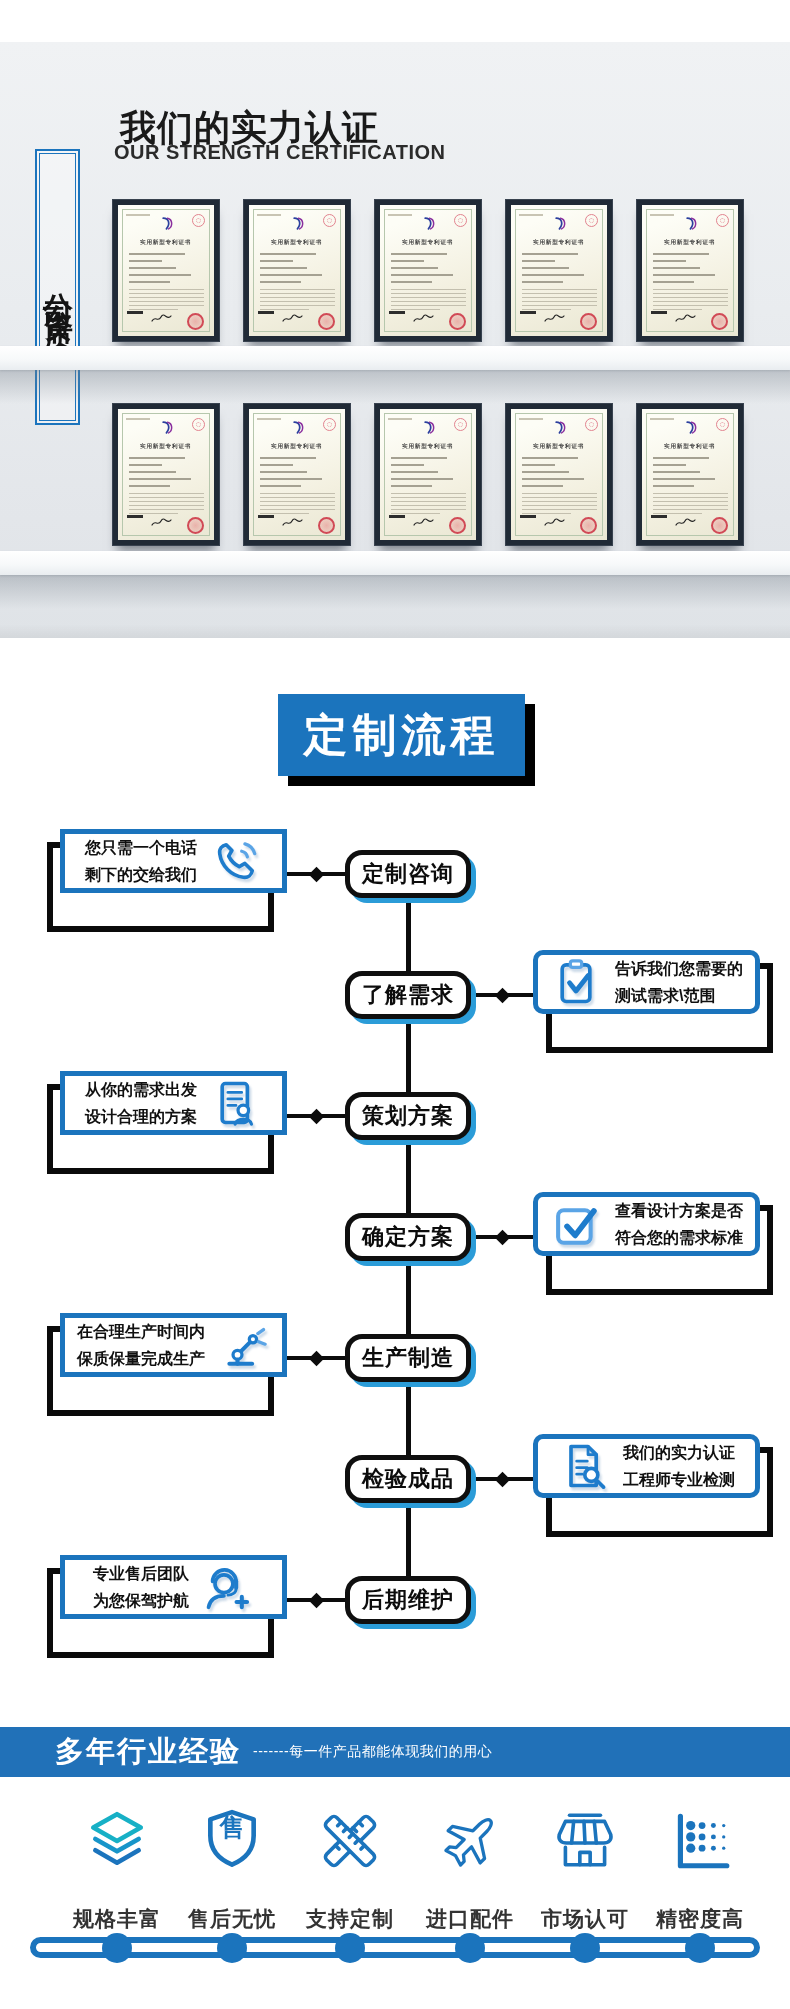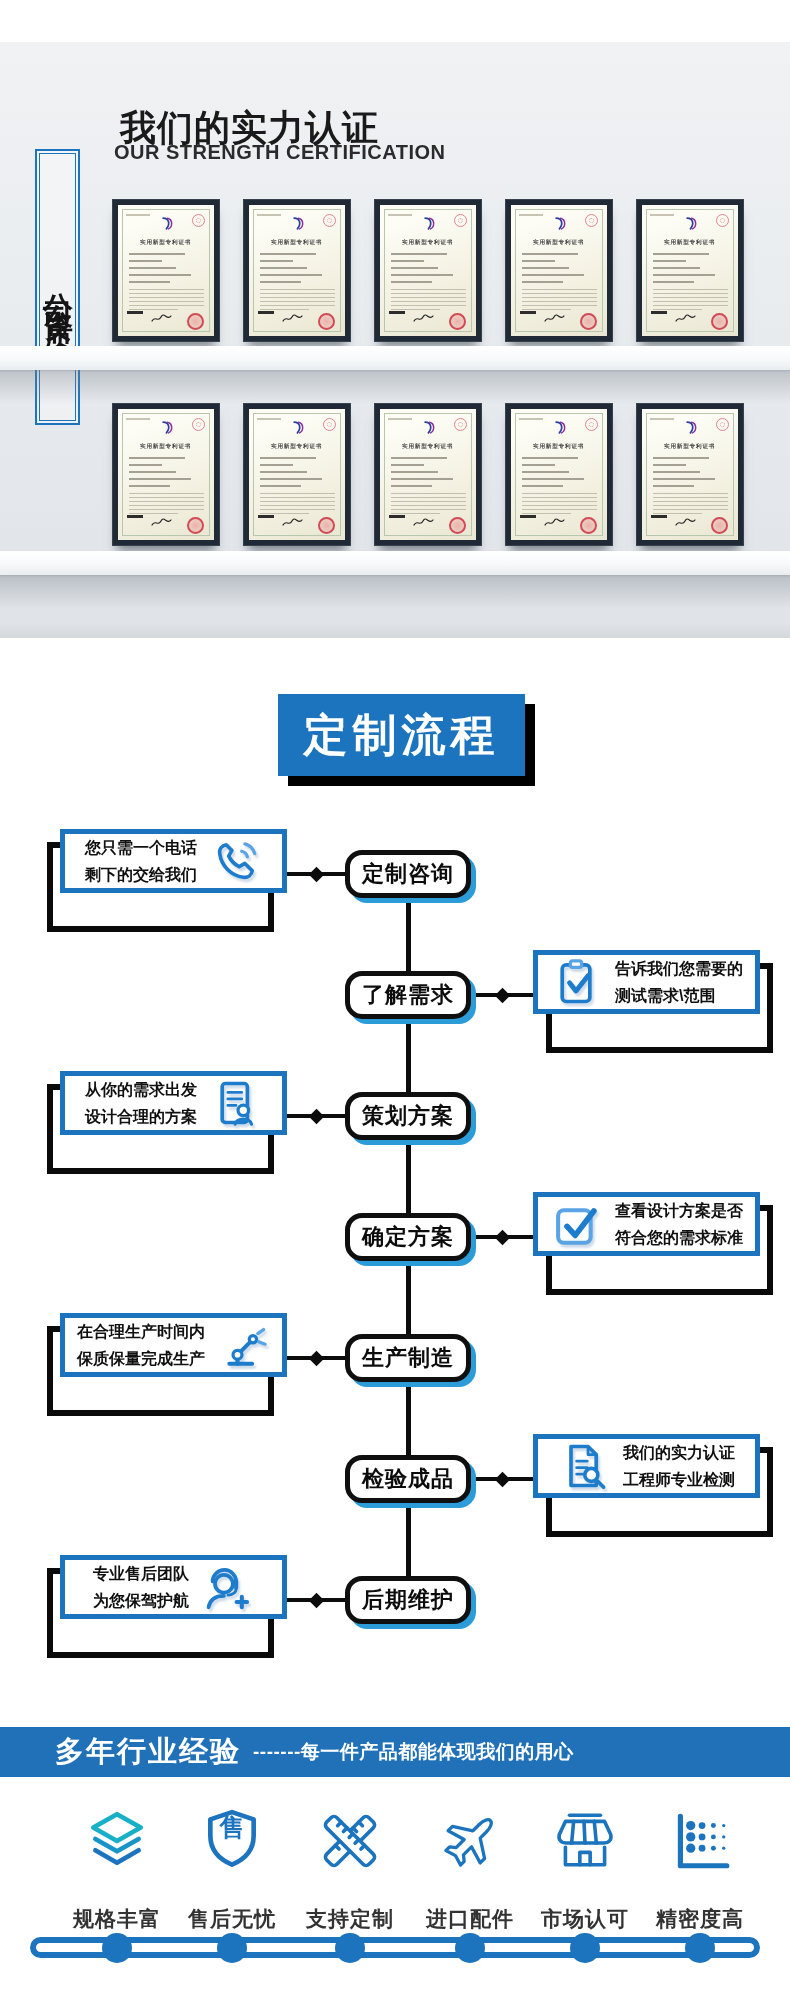--- a/index.html
+++ b/index.html
@@ -62,41 +62,41 @@
     letter-spacing:5px;box-shadow:10px 10px 0 #000;}
   .vline{position:absolute;left:406px;top:236px;width:5px;height:726px;background:#0c0c0c;z-index:0;}
   .fstep{position:absolute;inset:0;pointer-events:none;}
   .s1{--cy:236px}.s2{--cy:357px}.s3{--cy:478px}.s4{--cy:599px}.s5{--cy:720px}.s6{--cy:841px}.s7{--cy:962px}
   .sshadow{position:absolute;top:calc(var(--cy) - 32px);width:227px;height:90px;border:6px solid #0a0a0a;z-index:1;}
   .sshadow.left{left:47px;}
   .sshadow.right{left:546px;}
   .sbox{position:absolute;top:calc(var(--cy) - 45px);width:227px;height:64px;background:#fff;
     border:5px solid var(--accent,#1b74bd);z-index:2;display:flex;align-items:center;justify-content:center;}
   .sbox.left{left:60px;}
-  .sbox.right{left:533px;}
+  .sbox.right{left:533px;border-radius:10px;}
   .sbox-body{display:flex;align-items:center;gap:13px;padding:0 8px;}
   .stext{font-size:16px;font-weight:800;line-height:1.7;color:#101010;white-space:nowrap;}
   .sicon{display:inline-flex;color:var(--icon-blue,#1e7ccc);}
   .sicon svg{filter:drop-shadow(2px 3px 1px rgba(110,150,190,.35));}
   .lt{stroke:var(--icon-light,#5aa4e6);}
   .conn{position:absolute;top:calc(var(--cy) - 2px);height:4px;background:#0c0c0c;z-index:1;}
   .conn.left{left:287px;width:59px;}
   .conn.right{left:471px;width:63px;}
   .diamond{position:absolute;left:50%;top:50%;width:11px;height:11px;margin:-5.5px 0 0 -5.5px;
     background:#0c0c0c;transform:rotate(45deg);}
   .node{position:absolute;left:345px;top:calc(var(--cy) - 24px);width:126px;height:48px;background:#fff;
     border:5px solid #0f0f0f;border-radius:17px;box-shadow:5px 5px 0 var(--node-shadow,#2b9cd8);
     display:flex;align-items:center;justify-content:center;font-size:22px;font-weight:800;
     letter-spacing:1px;color:#0c0c0c;z-index:3;}
 
   
   .banner{position:absolute;left:0;top:1727px;width:790px;height:50px;background:var(--banner,#2171b8);
     display:flex;align-items:center;color:#fff;}
   .banner-title{margin-left:55px;font-size:29px;font-weight:800;letter-spacing:2px;}
-  .banner-tag{margin-left:12px;font-size:19px;font-weight:700;letter-spacing:.5px;}
+  .banner-tag{margin-left:12px;font-size:14px;font-weight:400;letter-spacing:.5px;}
 
   
   .features{position:absolute;left:0;top:1798px;width:790px;height:128px;}
   .feature{position:absolute;top:0;width:120px;display:flex;flex-direction:column;align-items:center;}
   .f1{left:57px}.f2{left:172px}.f3{left:290px}.f4{left:410px}.f5{left:525px}.f6{left:640px}
   .ficon{position:relative;height:86px;display:flex;align-items:center;justify-content:center;color:var(--accent,#1b74bd);}
   .lay1{stroke:var(--teal-1,#17b0c6);}
   .lay2{stroke:var(--teal-2,#1795c9);}
   .lay3{stroke:var(--accent,#1b74bd);}
   .shield-glyph{position:absolute;left:0;top:13px;width:100%;text-align:center;font-size:25px;

